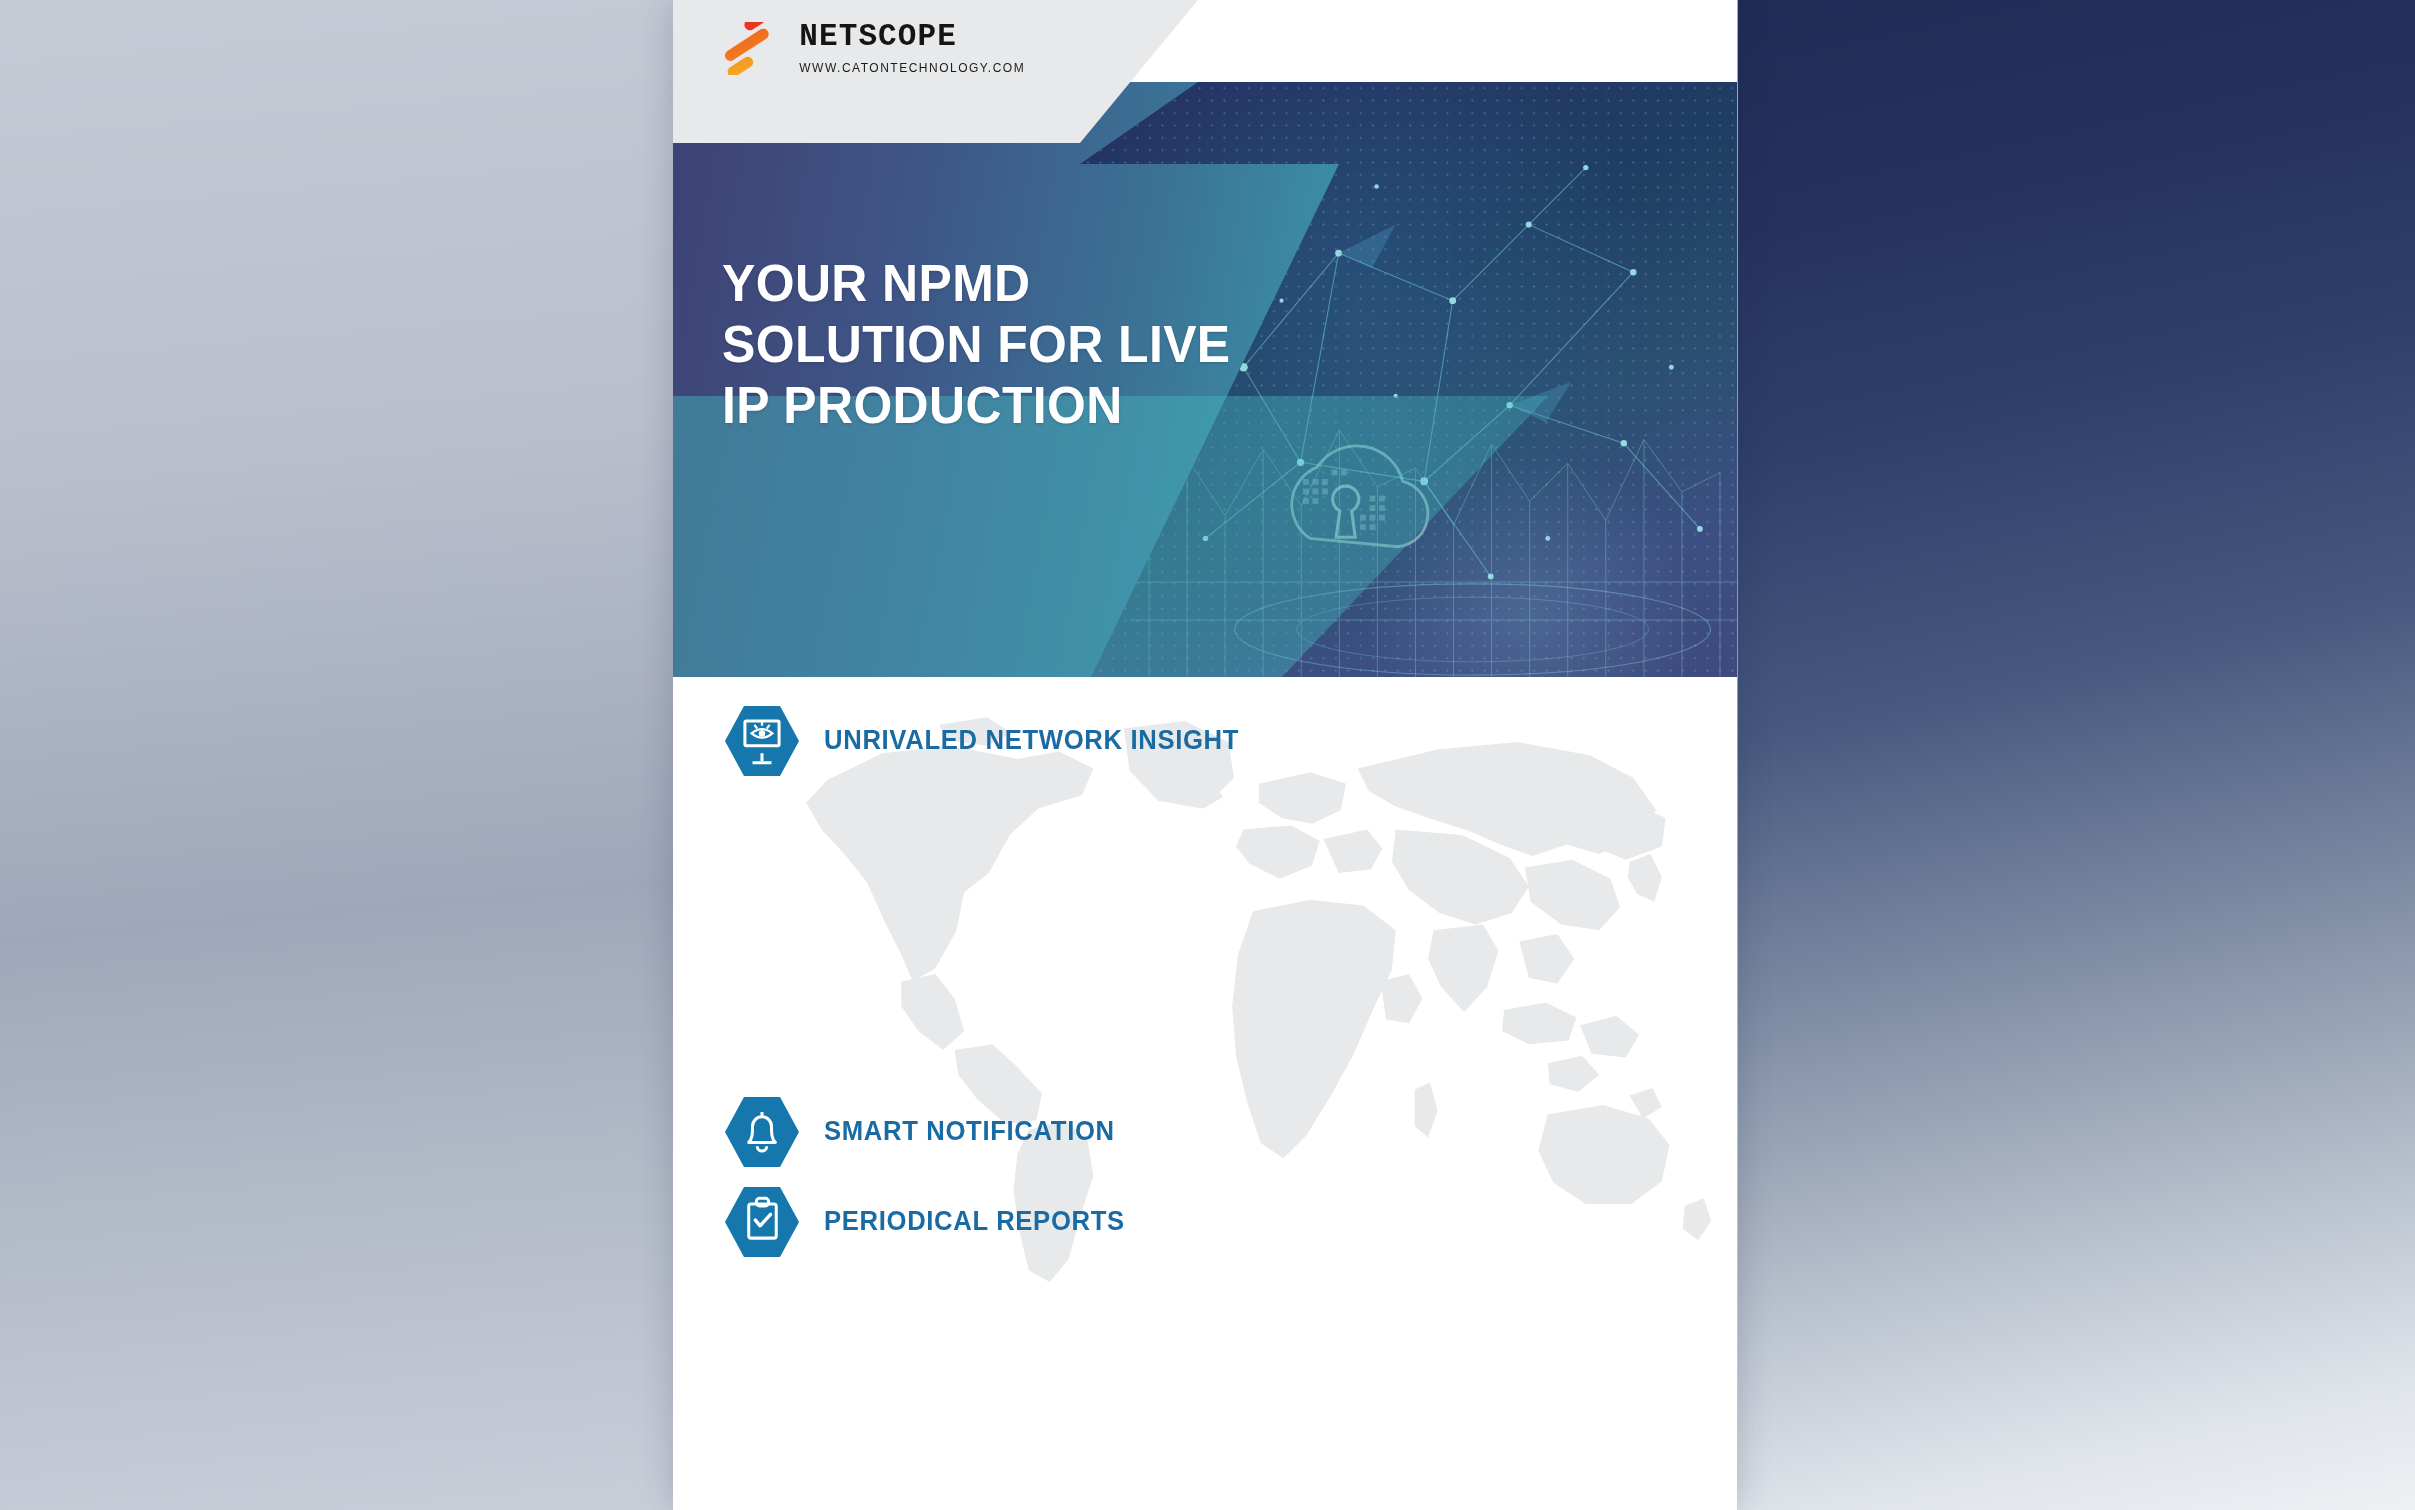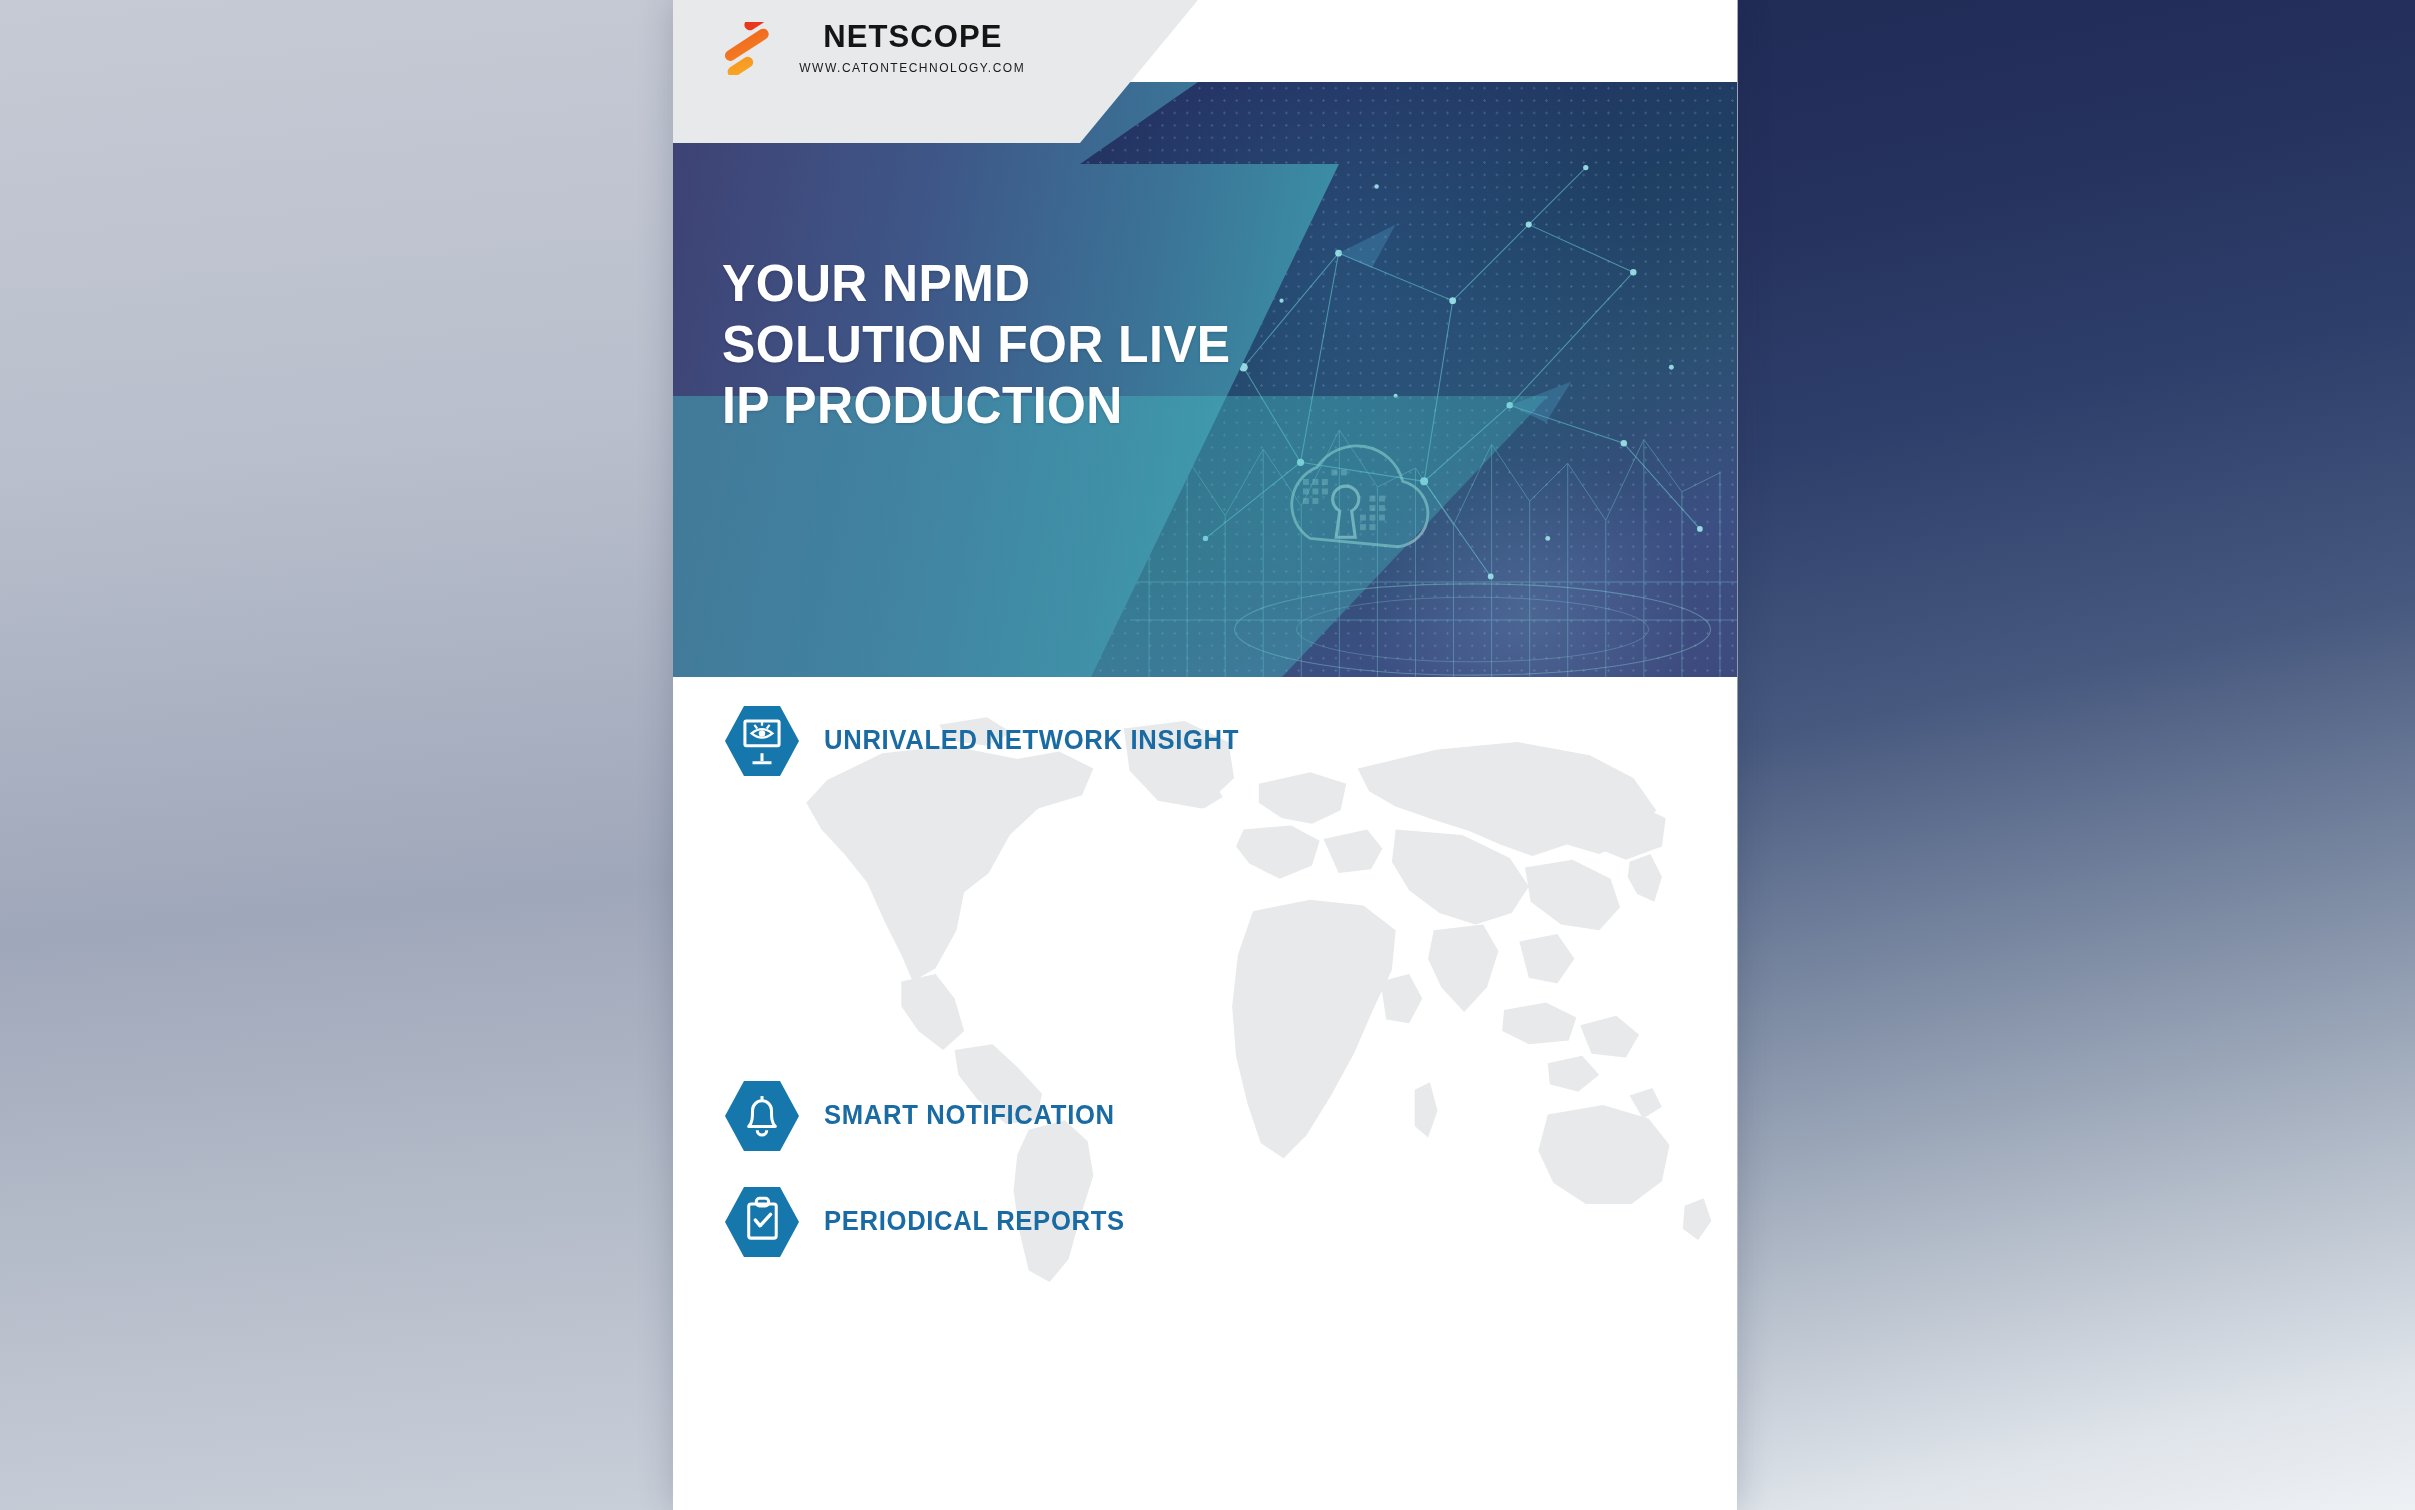--- a/index.html
+++ b/index.html
@@ -34,22 +34,22 @@
   .logo-bar {
     position:absolute; left:0; top:0; width:1064px; height:143px;
     background:#e7e9ea;
     clip-path: polygon(0 0, 525px 0, 407px 143px, 0 143px);
     z-index:4;
   }
   .logo-inner { position:absolute; left:0; top:0; width:1064px; height:143px; z-index:6; }
   .logo-wrap { position:absolute; left:45px; top:21px; display:flex; align-items:center; }
   .logo-mark { width:68px; height:53px; margin-right:13.3px; }
   .logo-text-block { display:flex; flex-direction:column; }
-  .brand { font-family:Liberation Sans, sans-serif; font-weight:700; font-size:31px;
-           letter-spacing:1.1px; color:#151515; line-height:1;margin-left:24px; }
+  .brand { font-family:Liberation Mono, monospace; font-weight:700; font-size:31px;
+           letter-spacing:1.1px; color:#151515; line-height:1; }
   .brand-url { font-family:Liberation Sans, sans-serif; font-weight:400; font-size:12px;
                letter-spacing:1.5px; color:#1b1b1b; margin-top:9px; }
 
   
   .hero { position:absolute; left:0; top:82px; width:1064px; height:595px; overflow:hidden; }
   .hero-photo { position:absolute; inset:0;
     background:
       radial-gradient(circle 228px at 856px 533px, rgba(120,170,200,0.26) 0%, rgba(120,170,200,0) 72%),
       radial-gradient(circle 399px at 685px 219px, rgba(60,120,170,0.30) 0%, rgba(60,120,170,0) 75%),
       linear-gradient(158deg,#222f60 0%,#243363 22%,#1f3f63 48%,#2a4f71 66%,#3c4f82 84%,#3e4a7d 100%);
@@ -89,21 +89,21 @@
   .hexw { position:relative; width:74px; height:82px; flex:0 0 74px; }
   .hexw svg { display:block; }
   .feat-label {
     color:#1a6ba3; font-family:"Liberation Sans", sans-serif; font-weight:700;
     font-size:27px; letter-spacing:0.7px; line-height:1.17; white-space:pre-line;
     transform:scaleX(0.95); transform-origin:left center;
   }
   .f0 { top:23px; }
   .f1 { top:146px; }
   .f2 { top:259px; }
-  .f3 { top:398px;justify-content:flex-end; }
+  .f3 { top:414px;justify-content:flex-end; }
   .f4 { top:504px; }
 </style>
 </head>
 <body>
 
 <div class="bg-left-fade"></div>
 <div class="bg-right"></div>
 
 <div class="poster">
 

